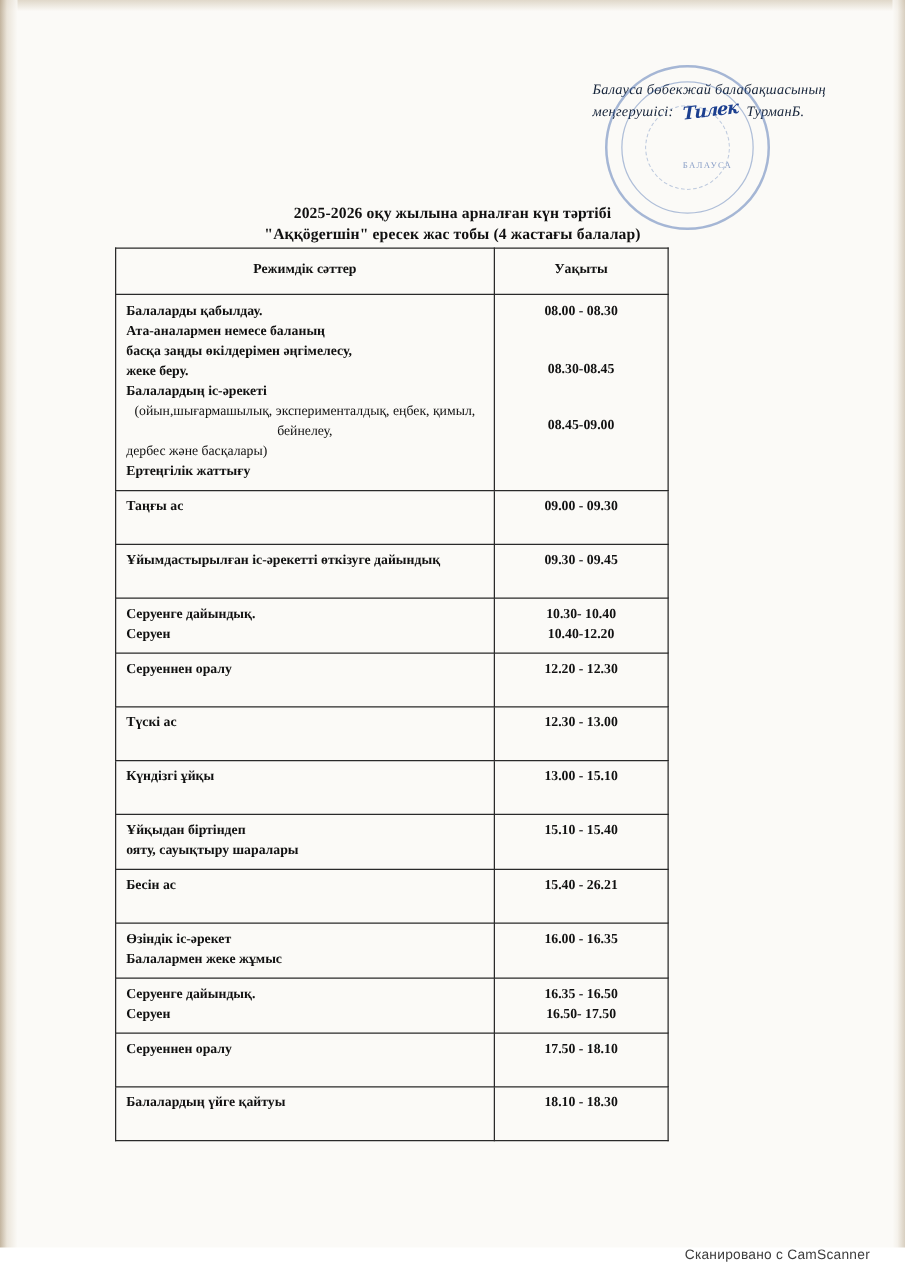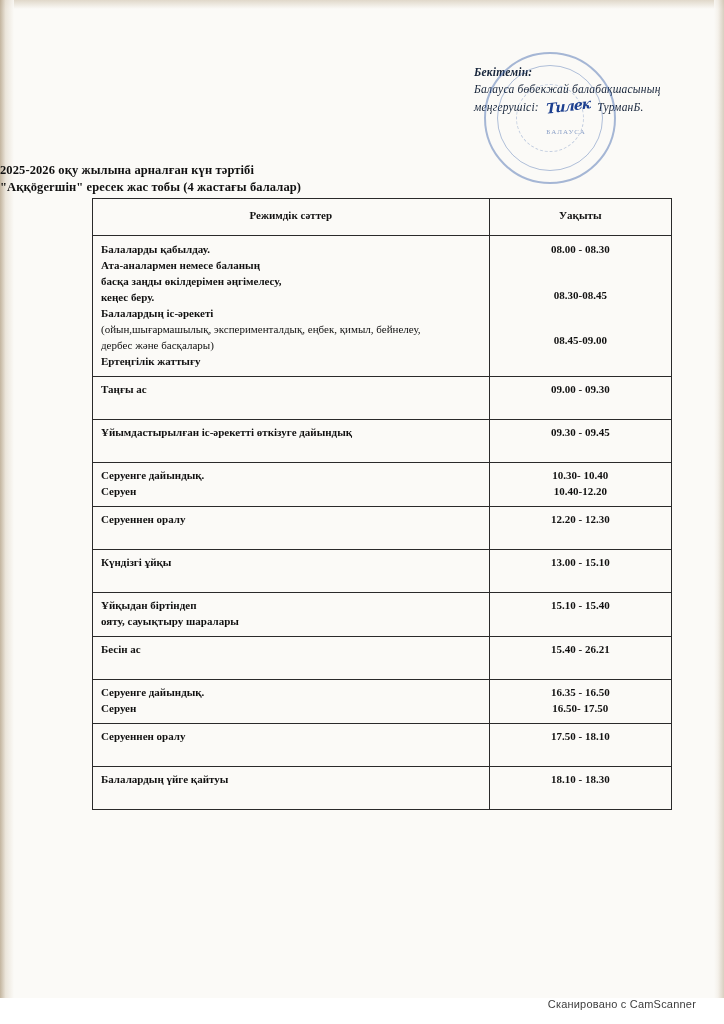--- a/index.html
+++ b/index.html
@@ -119,34 +119,35 @@
     color: rgba(45,85,160,.55);
     font-family: "Liberation Serif", serif;
     margin-left: 32px;
   }
 
   
   .doc-title {
     position: absolute;
     left: 0; right: 0;
     top: 162px;
+    text-align: center;
     font-size: 12.5px;
     font-weight: 700;
     line-height: 17px;
     color: #101010;
     letter-spacing: .1px;
   }
   .doc-title .t2 { display: block; }
 
   
   .tbl-wrap {
     position: absolute;
     left: 92px;
     top: 198px;
-    width: 580px;
+    width: 443px;
   }
   table.schedule {
     width: 100%;
     border-collapse: collapse;
     table-layout: fixed;
     background: transparent;
   }
   table.schedule th,
   table.schedule td {
     border: 1px solid #2a2a2a;
@@ -198,21 +199,20 @@
 </head>
 <body>
 
 <div class="page">
 
   <div class="edge-top"></div>
   <div class="edge-left"></div>
   <div class="edge-right"></div>
 
   <div class="approval">
-    <span class="ln ln1">Бекітемін:</span>
     <span class="ln">Балауса бөбекжай балабақшасының</span>
     <span class="ln">
       <span>меңгерушісі:</span>
       <span class="sign-wrap">
         <span class="signature">Тилек</span>
       </span>
       <span>ТурманБ.</span>
     </span>
   </div>
 
@@ -236,23 +236,23 @@
           <th>Режимдік сәттер</th>
           <th>Уақыты</th>
         </tr>
       </thead>
       <tbody id="tbody">
           <tr class="r-intake">
             <td class="activity">
               <span style="display: block;">Балаларды қабылдау.</span>
               <span style="display: block;">Ата-аналармен немесе баланың</span>
               <span style="display: block;">басқа заңды өкілдерімен әңгімелесу,</span>
-              <span style="display: block;">кеңес беру.</span>
+              <span style="display: block;">жеке беру.</span>
               <span style="display: block;">Балалардың іс-әрекеті</span>
-              <span class="sub" style="display: block;">(ойын,шығармашылық, эксперименталдық, еңбек, қимыл, бейнелеу,</span>
+              <span class="sub" style="display: block; text-align: center;">(ойын,шығармашылық, эксперименталдық, еңбек, қимыл, бейнелеу,</span>
               <span class="sub" style="display: block;">дербес және басқалары)</span>
               <span style="display: block;">Ертеңгілік жаттығу</span>
             </td>
             <td class="time">
               <span class="tline">08.00 - 08.30</span>
               <span class="sp-2"></span>
               <span class="tline">08.30-08.45</span>
               <span class="sp-2"></span>
               <span class="tline">08.45-09.00</span>
             </td>
@@ -286,20 +286,28 @@
           <tr class="row-tall">
             <td class="activity">
               <span style="display: block;">Серуеннен оралу</span>
             </td>
             <td class="time">
               <span class="tline">12.20 - 12.30</span>
             </td>
           </tr>
           <tr class="row-tall">
             <td class="activity">
+              <span style="display: block;">Түскі ас</span>
+            </td>
+            <td class="time">
+              <span class="tline">12.30 - 13.00</span>
+            </td>
+          </tr>
+          <tr class="row-tall">
+            <td class="activity">
               <span style="display: block;">Күндізгі ұйқы</span>
             </td>
             <td class="time">
               <span class="tline">13.00 - 15.10</span>
             </td>
           </tr>
           <tr class="row-tall">
             <td class="activity">
               <span style="display: block;">Ұйқыдан біртіндеп</span>
               <span style="display: block;">ояту, сауықтыру шаралары</span>
@@ -307,20 +315,29 @@
             <td class="time">
               <span class="tline">15.10 - 15.40</span>
             </td>
           </tr>
           <tr class="row-tall">
             <td class="activity">
               <span style="display: block;">Бесін ас</span>
             </td>
             <td class="time">
               <span class="tline">15.40 - 26.21</span>
+            </td>
+          </tr>
+          <tr class="row-tall">
+            <td class="activity">
+              <span style="display: block;">Өзіндік іс-әрекет</span>
+              <span style="display: block;">Балалармен жеке жұмыс</span>
+            </td>
+            <td class="time">
+              <span class="tline">16.00 - 16.35</span>
             </td>
           </tr>
           <tr class="row-tall">
             <td class="activity">
               <span style="display: block;">Серуенге дайындық.</span>
               <span style="display: block;">Серуен</span>
             </td>
             <td class="time">
               <span class="tline">16.35 - 16.50</span>
               <span class="tline">16.50- 17.50</span>

